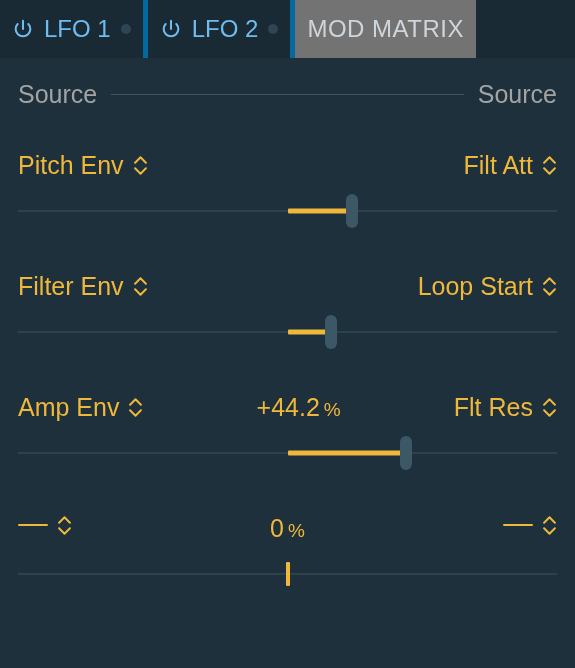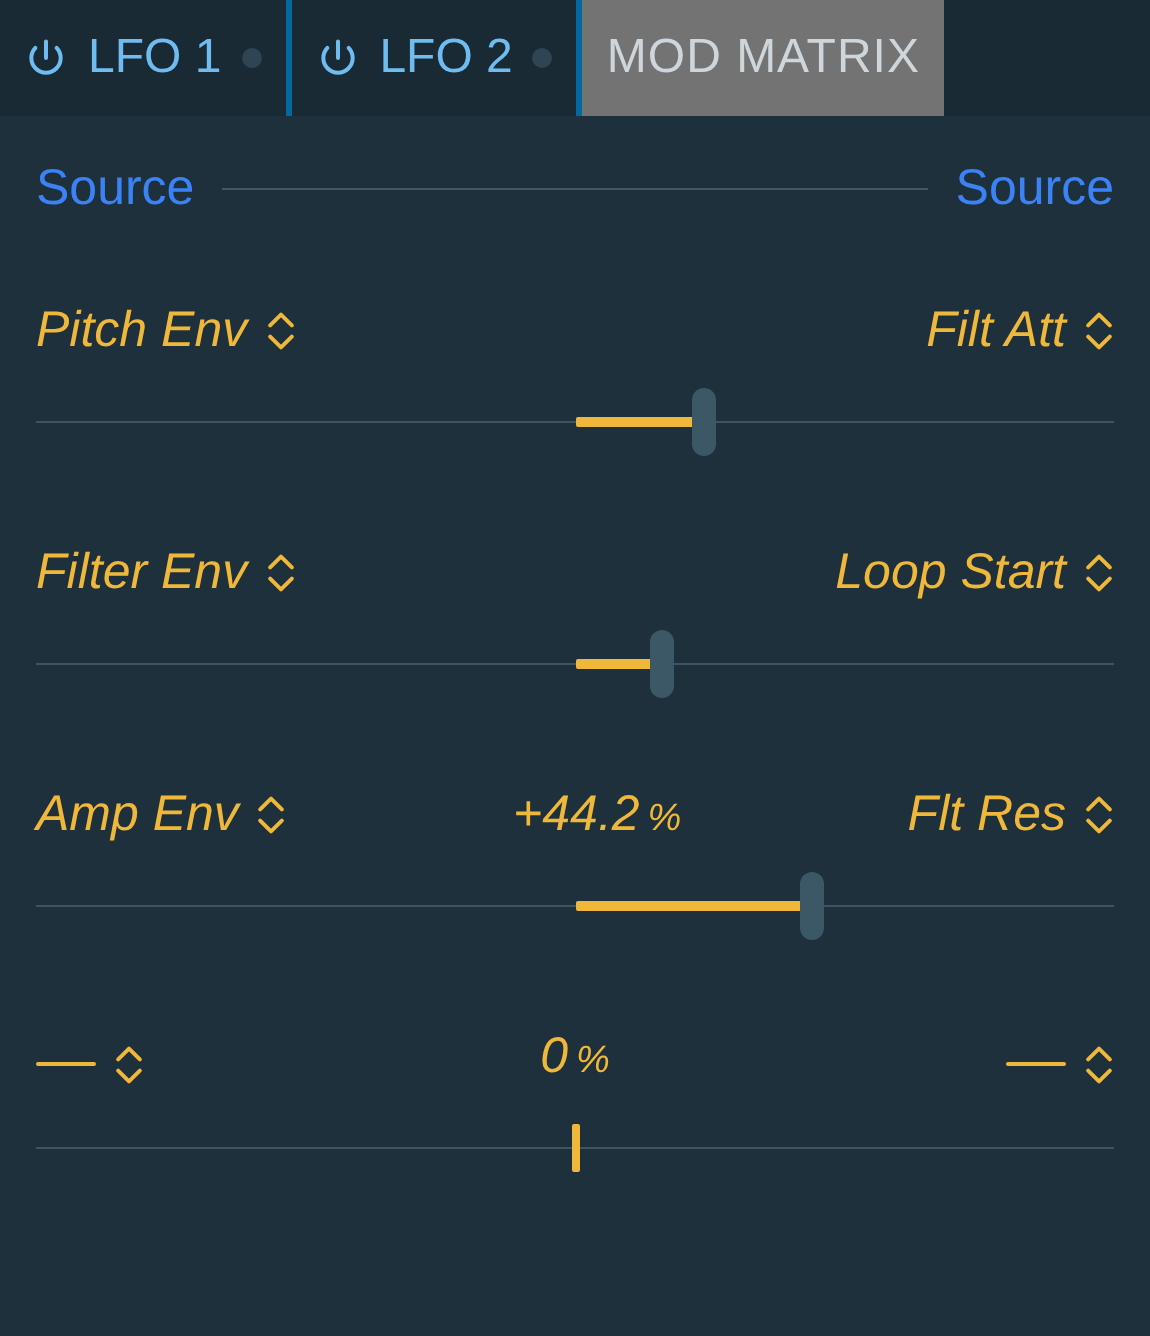--- a/index.html
+++ b/index.html
@@ -19,21 +19,21 @@
   }
   .tab {
     display: flex;
     align-items: center;
     padding: 0 12px;
     gap: 10px;
     font-size: 24px;
     font-weight: 400;
     color: #6fbcf0;
     position: relative;
-    border-right: 3px solid #0369a1;
+    border-right: 5px solid #0369a1;
     cursor: pointer;
   }
   .tab.active {
     background: #737373;
     color: #cfd6db;
     border-right: none;
     font-weight: 500;
     letter-spacing: 0.5px;
   }
   .power {
@@ -50,38 +50,37 @@
     border-radius: 50%;
     background: #2f4553;
   }
   .content {
     padding: 22px 18px 0 18px;
   }
   .header-row {
     display: flex;
     align-items: center;
     font-size: 25px;
-    color: #3b82f6;
+    color: #a3a3a3;
     margin-bottom: 42px;
   }
   .header-line {
     flex: 1;
     height: 1px;
     background: #445663;
     margin: 0 14px;
   }
   .row {
     margin-bottom: 48px;
   }
   .row-top {
     display: flex;
-    align-items: flex-end;
+    align-items: flex-start;
     justify-content: space-between;
     margin-bottom: 18px;
-    font-style: italic;
   }
   .picker {
     display: flex;
     align-items: center;
     gap: 10px;
     color: #f0b83a;
     font-size: 25px;
     cursor: pointer;
   }
   .picker.empty .picker-label {

